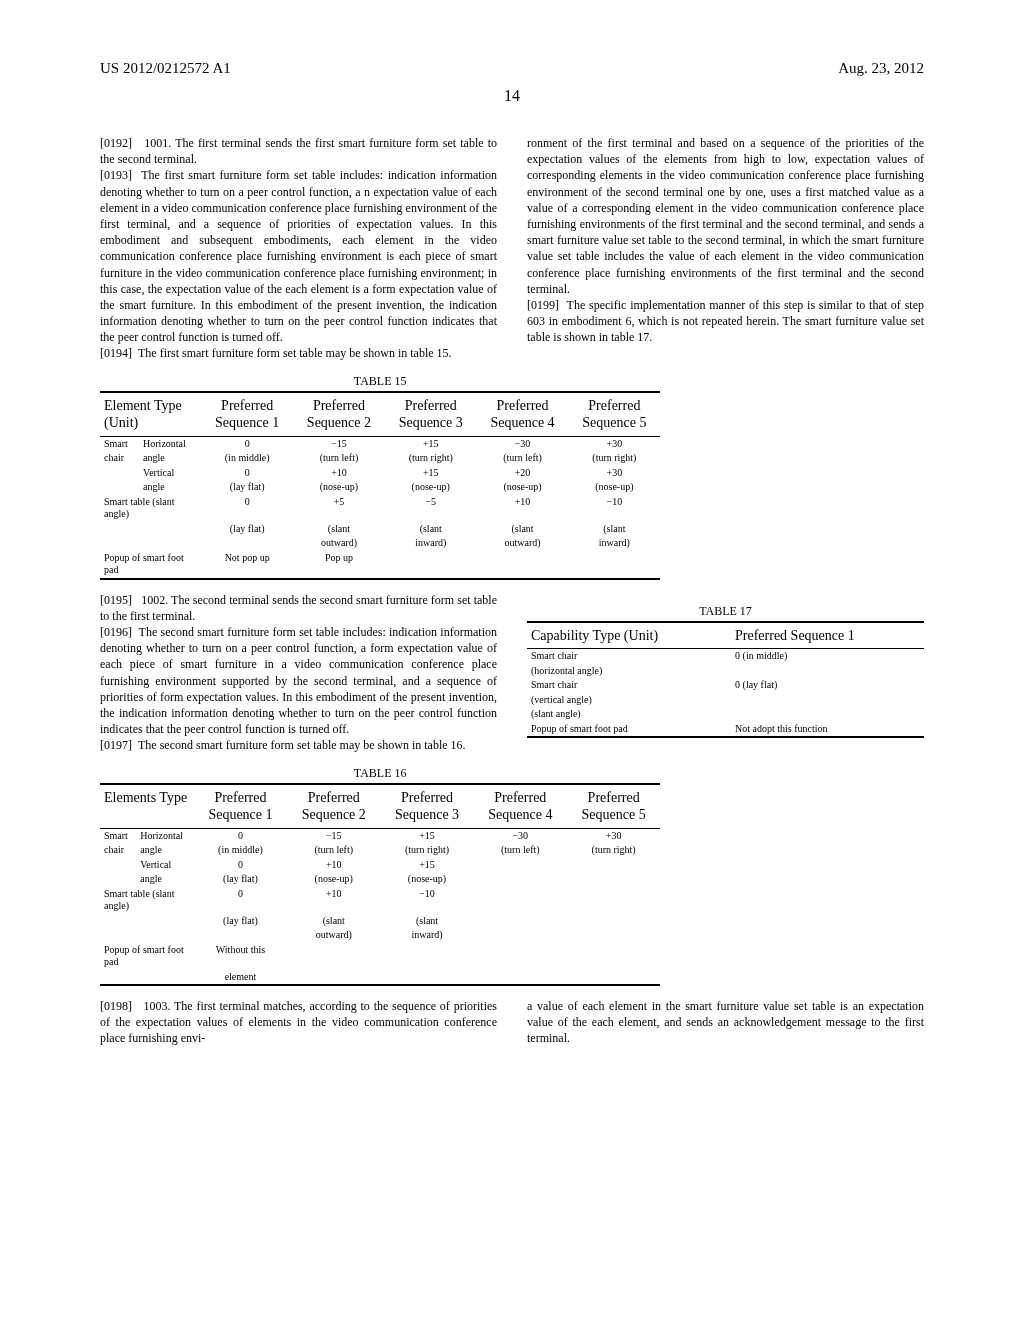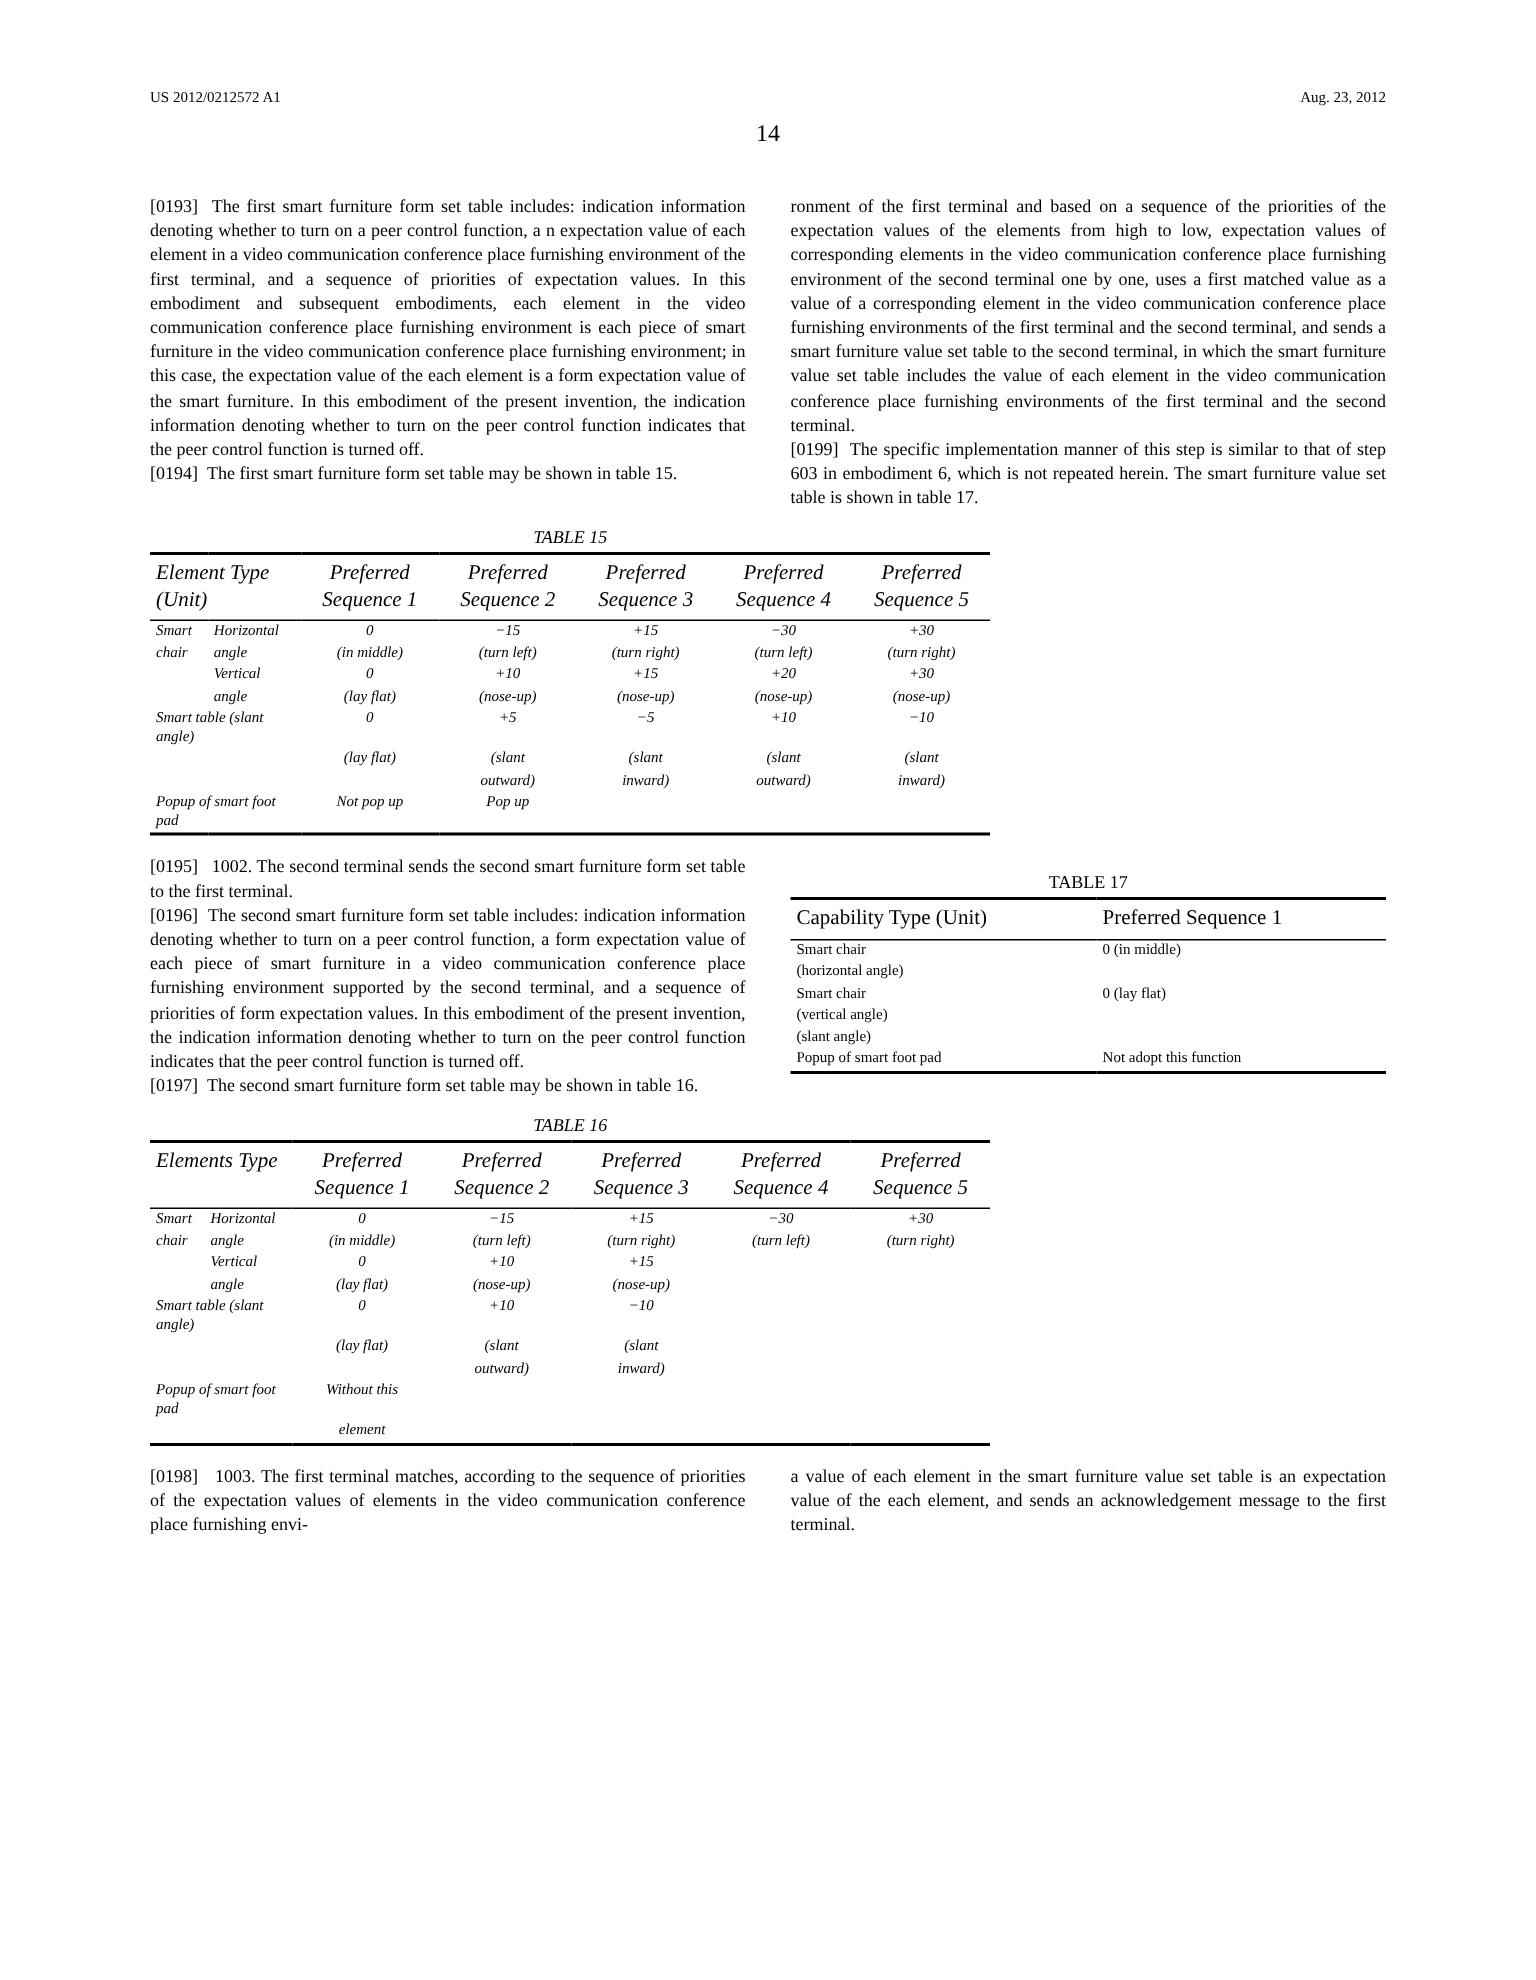--- a/index.html
+++ b/index.html
@@ -13,21 +13,21 @@
   .page {
     width: 1024px;
     height: 1320px;
     position: relative;
     padding: 60px 100px 40px 100px;
     box-sizing: border-box;
   }
   .header {
     display: flex;
     justify-content: space-between;
-    font-size: 10px;
+    font-size: 15px;
     margin-bottom: 10px;
   }
   .page-num {
     text-align: center;
     font-size: 16px;
     margin-bottom: 30px;
   }
   .columns {
     display: flex;
     gap: 30px;
@@ -69,40 +69,40 @@
     padding-top: 4px;
     padding-bottom: 4px;
   }
   .left { text-align: left; }
   .bottom-rule { border-bottom: 2px solid #000; }
   .table-block {
     margin: 8px 0 4px 0;
   }
   .wide-block {
     margin: 8px 0 12px 0;
-    font-style: italic;
   }
   .small-table th { font-size: 14px; }
   .small-table td { font-size: 10px; }
 </style>
 </head>
 <body>
 
 <div class="page">
 
   <div class="header">
     <div>US 2012/0212572 A1</div>
     <div>Aug. 23, 2012</div>
   </div>
 
   <div class="page-num">14</div>
 
   <div class="columns">
 
     <div class="col">
+      <p class="para">[0192]&nbsp;&nbsp;&nbsp;1001. The first terminal sends the first smart furniture form set table to the second terminal.</p>
       <p class="para">[0193]&nbsp;&nbsp;The first smart furniture form set table includes: indication information denoting whether to turn on a peer control function, a n expectation value of each element in a video communication conference place furnishing environment of the first terminal, and a sequence of priorities of expectation values. In this embodiment and subsequent embodiments, each element in the video communication conference place furnishing environment is each piece of smart furniture in the video communication conference place furnishing environment; in this case, the expectation value of the each element is a form expectation value of the smart furniture. In this embodiment of the present invention, the indication information denoting whether to turn on the peer control function indicates that the peer control function is turned off.</p>
       <p class="para">[0194]&nbsp;&nbsp;The first smart furniture form set table may be shown in table 15.</p>
     </div>
 
     <div class="col">
       <p class="para">ronment of the first terminal and based on a sequence of the priorities of the expectation values of the elements from high to low, expectation values of corresponding elements in the video communication conference place furnishing environment of the second terminal one by one, uses a first matched value as a value of a corresponding element in the video communication conference place furnishing environments of the first terminal and the second terminal, and sends a smart furniture value set table to the second terminal, in which the smart furniture value set table includes the value of each element in the video communication conference place furnishing environments of the first terminal and the second terminal.</p>
       <p class="para">[0199]&nbsp;&nbsp;The specific implementation manner of this step is similar to that of step 603 in embodiment 6, which is not repeated herein. The smart furniture value set table is shown in table 17.</p>
     </div>
   </div>
 

